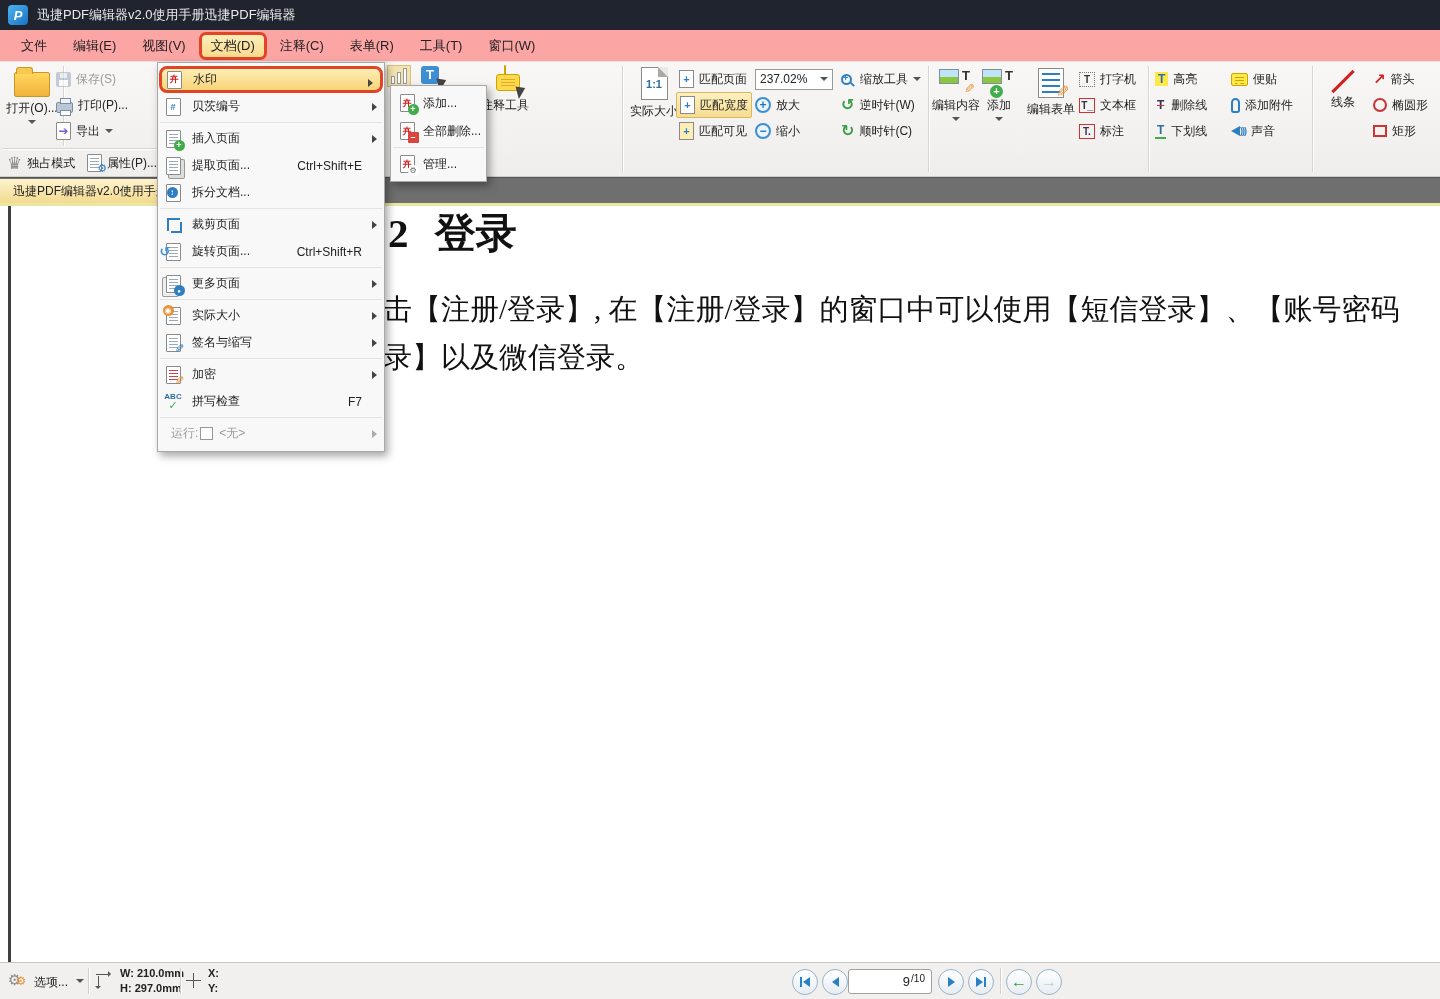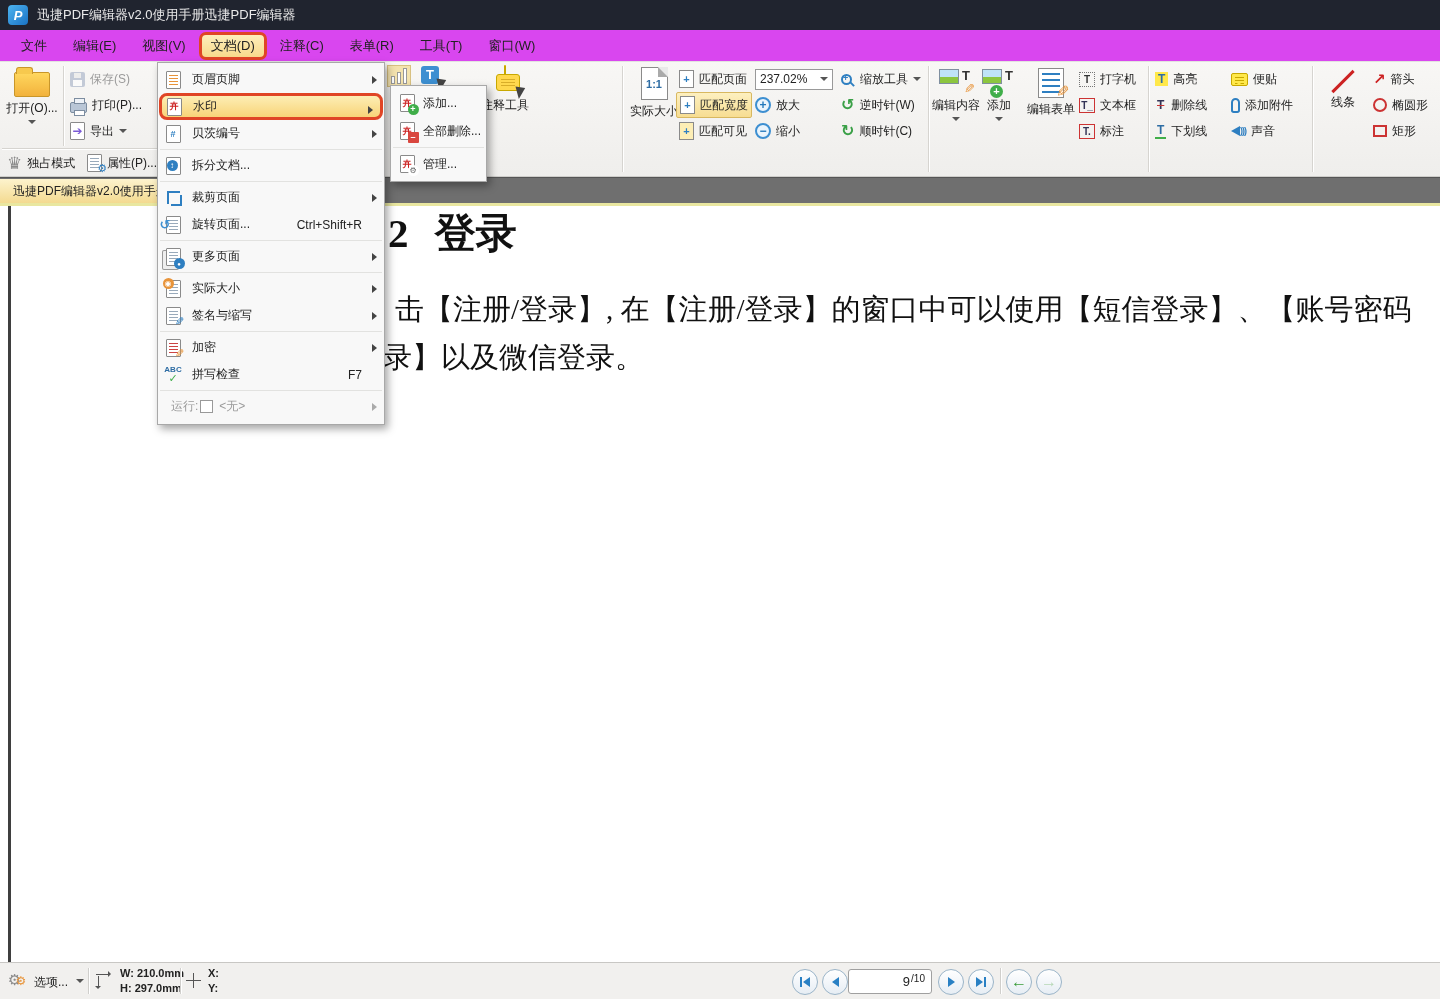--- a/index.html
+++ b/index.html
@@ -5,21 +5,21 @@
   * { box-sizing: border-box; margin:0; padding:0; }
   html,body { width:1440px; height:999px; }
   body { position:relative; font-family:"Liberation Sans","DejaVu Sans",sans-serif; background:#fff; overflow:hidden; color:#222; }
 
   
   .titlebar { position:absolute; left:0; top:0; width:1440px; height:30px; background:#20242f; display:flex; align-items:center; gap:9px; padding-left:8px; }
   .appicon { width:20px; height:20px; border-radius:4px; background:linear-gradient(135deg,#4db4f0,#1a72c4); color:#fff; font-weight:bold; font-style:italic; font-size:13px; display:flex; align-items:center; justify-content:center; }
   .titletext { color:#e9e9e9; font-size:13px; }
 
   
-  .menubar { position:absolute; left:0; top:30px; width:1440px; height:32px; background:#d946ef; border-bottom:1px solid #e3e2e0; display:flex; align-items:center; padding-left:8px; font-size:13px; }
+  .menubar { position:absolute; left:0; top:30px; width:1440px; height:32px; background:#fca5a5; border-bottom:1px solid #e3e2e0; display:flex; align-items:center; padding-left:8px; font-size:13px; }
   .mbitem { padding:6px 13px; }
   .mbitem.hl { background:linear-gradient(#fdeebb,#f8da8c); border:3px solid #e04526; border-radius:7px; padding:2px 9px; }
 
   
   .toolbar { position:absolute; left:0; top:62px; width:1440px; height:115px; background:linear-gradient(#f8f7f5,#efeeec); border-bottom:1px solid #cfcecb; }
   .vsep { position:absolute; width:1px; background:#d6d4d0; box-shadow:1px 0 0 #fff; }
   .hsep { position:absolute; height:1px; background:#d6d4d0; box-shadow:0 1px 0 #fff; }
   .tbig { position:absolute; display:flex; flex-direction:column; align-items:center; gap:3px; font-size:12px; text-align:center; }
   .tcol { position:absolute; display:flex; flex-direction:column; }
   .trow { display:flex; align-items:center; gap:5px; height:26px; font-size:12px; padding:0 3px; white-space:nowrap; }
@@ -117,21 +117,21 @@
   .submenu .mi { margin-right:6px; }
 
   
   .tabbar { position:absolute; left:0; top:177px; width:1440px; height:29px; background:#6f6f6f; border-top:1px solid #555; }
   .tabbar::after { content:""; position:absolute; left:0; right:0; bottom:0; height:3px; background:#e9e7a0; }
   .tab { position:absolute; left:0; top:1px; height:25px; background:linear-gradient(#fdf3cd,#f3d98e); border-right:1px solid #b89a4a; display:flex; align-items:center; padding:0 13px; font-size:12px; color:#222; }
   .docarea { position:absolute; left:0; top:206px; width:1440px; height:756px; background:#fff; overflow:hidden; }
   .pageedge { position:absolute; left:8px; top:0; width:3px; height:100%; background:#3f3f3f; }
   .docfont { font-family:"Liberation Serif","DejaVu Serif",serif; color:#111; white-space:nowrap; }
   .dheading { position:absolute; left:388px; top:0px; font-size:41px; font-weight:bold; word-spacing:16px; }
-  .dline1 { position:absolute; left:383px; top:84px; font-size:29px;margin-left:12px; }
+  .dline1 { position:absolute; left:383px; top:84px; font-size:29px; }
   .dline2 { position:absolute; left:383px; top:132px; font-size:29px; }
 
   
   .statusbar { position:absolute; left:0; top:962px; width:1440px; height:37px; background:#f1f0ee; border-top:1px solid #c8c7c4; font-size:11px; }
   .sb-gears { position:absolute; left:8px; top:8px; font-size:15px; color:#8a8a8a; }
   .sb-gears .og { color:#e8943a; font-size:12px; margin-left:-6px; }
   .sb-opt { position:absolute; left:34px; top:11px; font-size:12px; }
   .sb-dd { position:absolute; left:76px; top:16px; }
   .sb-vsep { position:absolute; top:5px; height:26px; width:1px; background:#d0cfcc; box-shadow:1px 0 0 #fff; }
   .dimi { position:absolute; left:96px; top:9px; width:18px; height:18px; }
@@ -173,21 +173,21 @@
 
 <div class="toolbar">
 
   <div class="tbig" style="left:4px; top:3px; width:56px;">
     <span class="folder"></span>
     <span>打开(O)...</span>
     <span class="dd"></span>
   </div>
   <div class="vsep" style="left:63px; top:4px; height:80px;"></div>
 
-  <div class="tcol" style="left:67px; top:4px;justify-content:space-between;">
+  <div class="tcol" style="left:53px; top:4px;justify-content:space-between;">
     <div class="trow gray">
       <span class="floppy"></span>
       <span>保存(S)</span>
     </div>
     <div class="trow">
       <span class="printer"></span>
       <span>打印(P)...</span>
     </div>
     <div class="trow">
       <span class="dic">
@@ -387,46 +387,56 @@
 </div>
 
 <div class="docarea">
   <div class="pageedge"></div>
   <div class="docfont dheading">2 登录</div>
   <div class="docfont dline1">击【注册/登录】, 在【注册/登录】的窗口中可以使用【短信登录】、【账号密码</div>
   <div class="docfont dline2">录】以及微信登录。</div>
 </div>
 
 <div class="menupanel">
-  <div class="mrow">
-    <span class="mi">
-        <span class="dic">
-          <span class="olines"></span>
-        </span>
-      </span>
-    <span class="mlabel">页眉页脚</span>
-      <span class="marr"></span>
-  </div>
   <div class="mrow hl2">
     <span class="mi">
         <span class="dic">
           <span class="wmglyph">卉</span>
         </span>
       </span>
     <span class="mlabel">水印</span>
       <span class="marr"></span>
   </div>
   <div class="mrow">
     <span class="mi">
         <span class="dic" style="color:#2e7fc1; font-weight:bold;">#</span>
       </span>
     <span class="mlabel">贝茨编号</span>
       <span class="marr"></span>
   </div>
   <div class="msep"></div>
+  <div class="mrow">
+    <span class="mi">
+        <span class="dic">
+          <span class="lines"></span>
+          <span class="badge bgreen"></span>
+        </span>
+      </span>
+    <span class="mlabel">插入页面</span>
+      <span class="marr"></span>
+  </div>
+  <div class="mrow">
+    <span class="mi">
+        <span class="dic" style="box-shadow:3px 3px 0 #ddd,3px 3px 0 1px #999;">
+          <span class="lines"></span>
+        </span>
+      </span>
+    <span class="mlabel">提取页面...</span>
+    <span class="mshort">Ctrl+Shift+E</span>
+  </div>
   <div class="mrow">
     <span class="mi">
         <span class="dic">
           <span class="badge bblue ud" style="right:2px; bottom:3px;"></span>
         </span>
       </span>
     <span class="mlabel">拆分文档...</span>
   </div>
   <div class="msep"></div>
   <div class="mrow">

